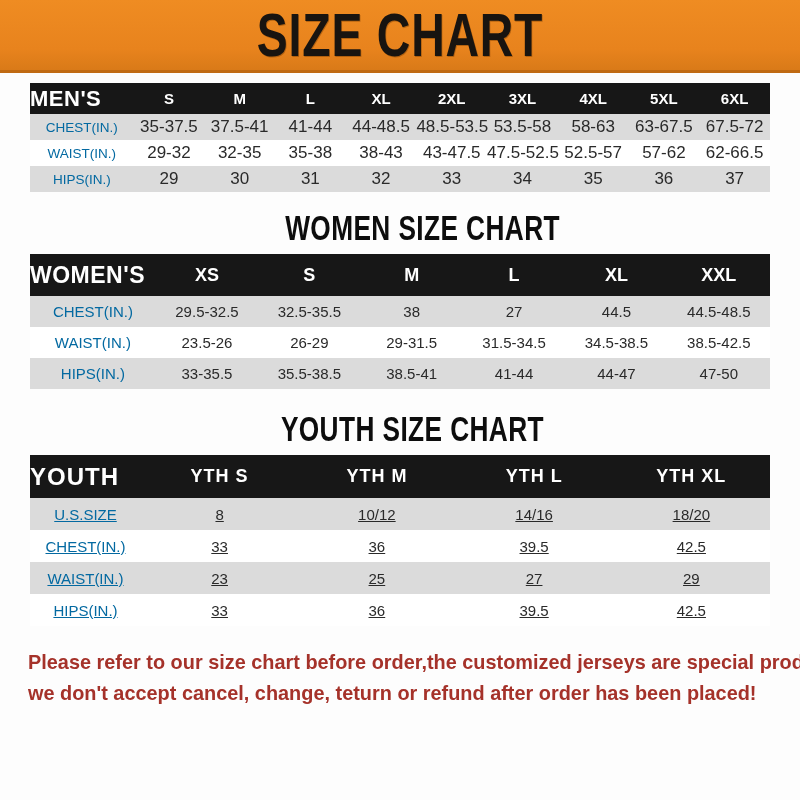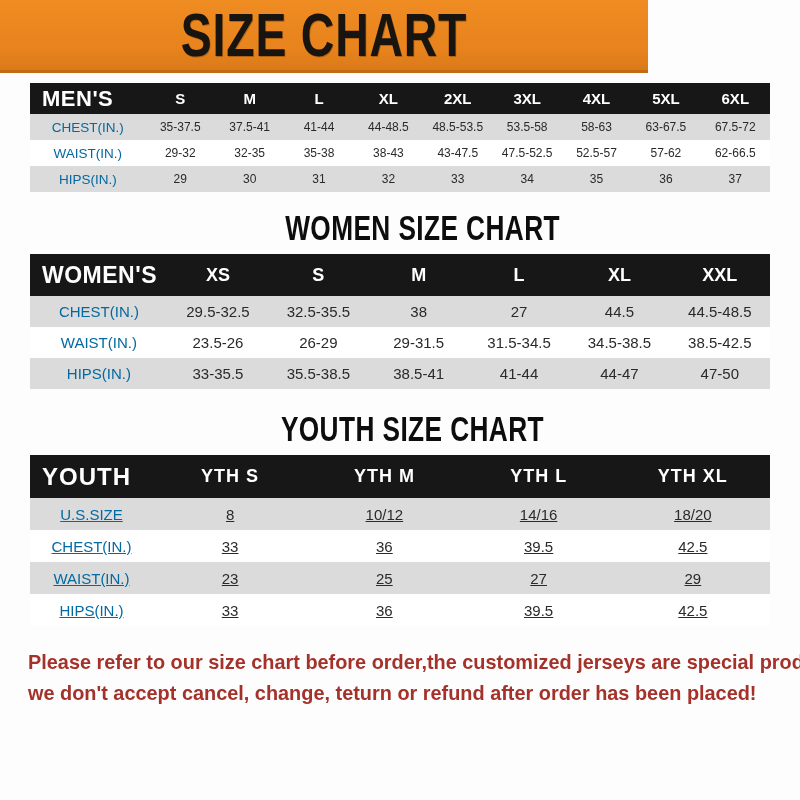--- a/index.html
+++ b/index.html
@@ -4,21 +4,21 @@
 <style>
   html,body{margin:0;padding:0;}
   body{
     width:800px;height:800px;overflow:hidden;
     background:#fdfdfd;
     font-family:"Liberation Sans","DejaVu Sans",sans-serif;
     -webkit-font-smoothing:antialiased;
   }
   
   .banner{
-    height:70px;width:648px;
+    height:70px;width:800px;
     background:linear-gradient(#ef8c22,#e8831d 70%,#d97a18);
     border-bottom:3px solid #c06a12;
     display:flex;align-items:center;justify-content:center;
   }
   .banner-title{
     display:inline-block;
     font-size:58px;font-weight:bold;color:#181410;
     letter-spacing:1px;line-height:1;
     transform:scaleX(0.80) scaleY(1.05);
     text-shadow:1px 1px 0 rgba(120,60,0,.45);
@@ -41,34 +41,34 @@
     border-collapse:collapse;table-layout:fixed;
   }
   table.size-table thead tr{
     background:#171717;color:#ffffff;
   }
   table.size-table th{
     font-weight:bold;text-align:center;padding:0;
     white-space:nowrap;
   }
   table.size-table th.hdr-label{
-    text-align:left;padding-left:12px;
+    text-align:left;
   }
   table.size-table td{
     text-align:center;color:#2a2a2a;padding:0;white-space:nowrap;
   }
   table.size-table td.row-label{color:#0369a1;}
   table.size-table tbody tr:nth-child(odd){background:#dbdbdb;}
   table.size-table tbody tr:nth-child(even){background:#ffffff;}
   
   .men-table thead tr{height:31px;}
   .men-table tbody tr{height:26px;}
   .men-table th{font-size:15px;}
   .men-table th.hdr-label{font-size:22px;letter-spacing:.5px;}
-  .men-table td{font-size:12px;}
+  .men-table td{font-size:17px;}
   .men-table td.row-label{font-size:13.5px;}
   .men-table th:first-child,.men-table td:first-child{width:14%;}
   
   .women-table thead tr{height:42px;}
   .women-table tbody tr{height:31px;}
   .women-table th{font-size:18px;}
   .women-table th.hdr-label{font-size:23px;letter-spacing:.5px;}
   .women-table td{font-size:15px;}
   .women-table th:first-child,.women-table td:first-child{width:17%;}
   

